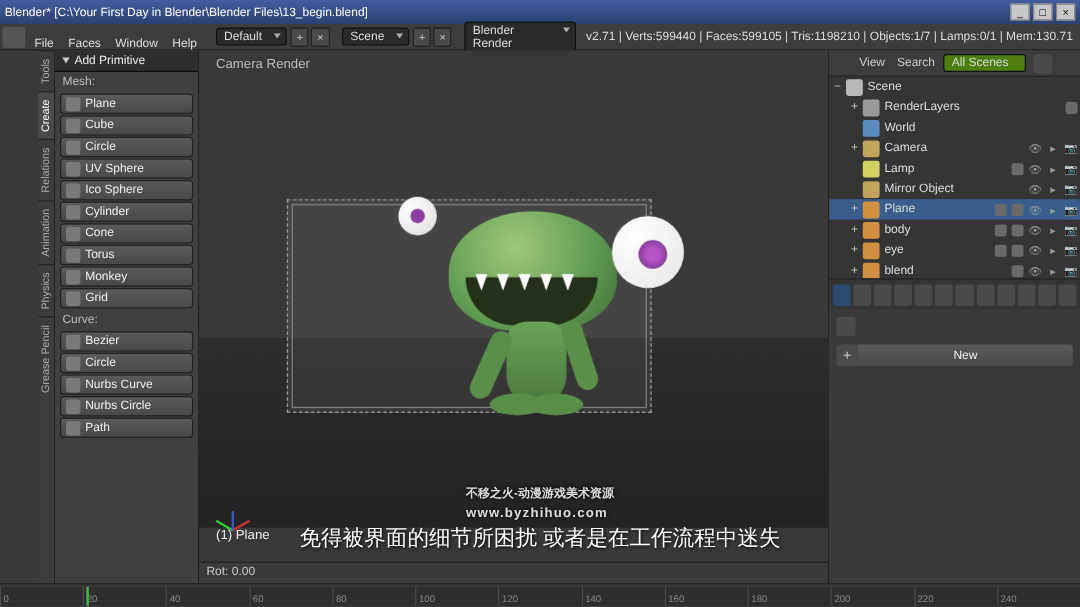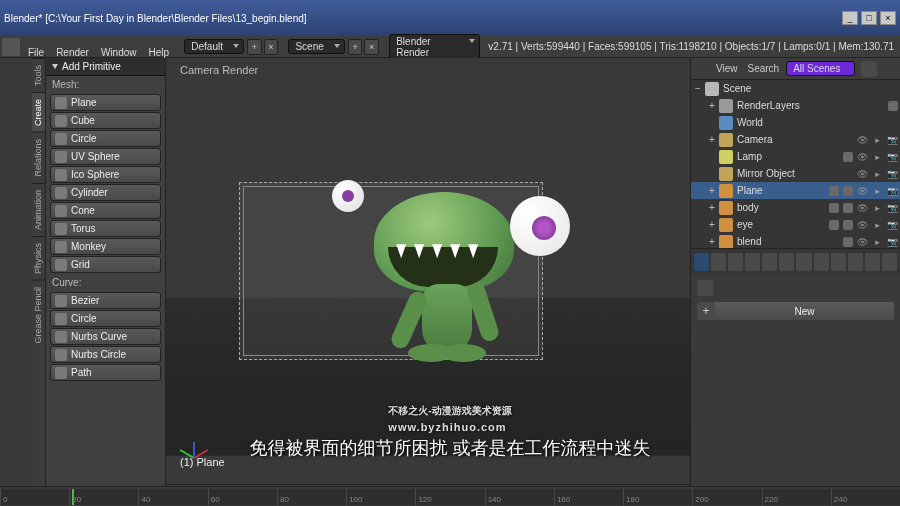--- a/index.html
+++ b/index.html
@@ -1,18 +1,18 @@
 <!DOCTYPE html>
 <html><head>
 <meta charset="utf-8">
 <style>
 * { margin: 0; padding: 0; box-sizing: border-box; font-family: "Segoe UI", Arial, sans-serif; font-size: 10px; }
 body { width: 900px; height: 506px; background: #393939; color: #ccc; overflow: hidden; position: relative; }
 
-.titlebar { height: 36px; background: linear-gradient(#415d9c, #2b4171); display: flex; align-items: center; padding: 0 4px; color: #fff; }
+.titlebar { height: 20px; background: linear-gradient(#415d9c, #2b4171); display: flex; align-items: center; padding: 0 4px; color: #fff; }
 .titlebar .spacer { flex: 1; }
 .titlebar .winbtn { width: 16px; height: 14px; background: #c8c8c8; margin-left: 3px; border: 1px solid #888; font-size: 9px; display: flex; align-items: center; justify-content: center; color: #000; }
 
 .topbar { height: 22px; background: #3d3d3d; display: flex; align-items: center; border-bottom: 1px solid #222; }
 .topbar .icon-slot { width: 20px; height: 18px; margin: 0 2px; background: #555; border-radius: 2px; }
 .topbar .menu { padding: 0 6px; color: #ddd; cursor: pointer; margin-top: 12px; }
 .topbar .dropdown { background: #2a2a2a; border: 1px solid #111; border-radius: 3px; padding: 1px 20px 1px 6px; color: #ddd; font-size: 10px; margin: 0 2px; position: relative; }
 .topbar .dropdown .tri { position: absolute; right: 4px; top: 4px; width: 0; height: 0; border-left: 3px solid transparent; border-right: 3px solid transparent; border-top: 4px solid #aaa; }
 .topbar .sq { width: 16px; height: 16px; background: #4a4a4a; border: 1px solid #222; border-radius: 2px; margin: 0 1px; display: flex; align-items: center; justify-content: center; font-size: 9px; color: #ccc; }
 .topbar .gap { width: 8px; }
@@ -52,21 +52,21 @@
 .axis .ax { position: absolute; left: 15px; bottom: 0; width: 2px; height: 16px; transform-origin: bottom; }
 .axis .x { background: #c83232; transform: rotate(60deg); }
 .axis .y { background: #32c832; transform: rotate(-60deg); }
 .axis .z { background: #3858c8; }
 
 .vp-header { position: absolute; bottom: 0; left: 0; right: 0; height: 18px; background: #3a3a3a; border-top: 1px solid #222; color: #ccc; padding: 2px 6px; font-size: 10px; }
 
 .right-panel { width: 210px; background: #3c3c3c; border-left: 1px solid #222; display: flex; flex-direction: column; }
 .outliner-header { height: 22px; display: flex; align-items: center; padding: 2px 4px; border-bottom: 1px solid #222; }
 .outliner-header .hlbl { padding: 0 5px; color: #ccc; cursor: pointer; }
-.outliner-header .dd { background: #6d28d9; border: 1px solid #111; border-radius: 3px; padding: 1px 14px 1px 6px; color: #ddd; margin: 0 2px; }
+.outliner-header .dd { background: #4d7c0f; border: 1px solid #111; border-radius: 3px; padding: 1px 14px 1px 6px; color: #ddd; margin: 0 2px; }
 .outliner-header .search { width: 16px; height: 16px; background: #4a4a4a; border-radius: 3px; margin-left: 4px; }
 .outliner { flex: none; height: 168px; background: #353535; overflow: hidden; font-size: 10px; }
 .tree-row { display: flex; align-items: center; height: 17px; padding-left: 2px; }
 .tree-row.sel { background: #3a5e8c; }
 .tree-row .ind { flex: none; }
 .tree-row .exp { width: 10px; text-align: center; color: #bbb; cursor: pointer; }
 .tree-row .ic { width: 14px; height: 14px; margin: 0 2px; border-radius: 2px; flex: none; }
 .tree-row .nm { flex: 1; color: #ddd; padding-left: 2px; white-space: nowrap; overflow: hidden; }
 .tree-row .tg { width: 13px; height: 13px; margin: 0 1px; font-size: 9px; color: #999; display: flex; align-items: center; justify-content: center; cursor: pointer; }
 .prop-header { height: 26px; background: #353535; border-top: 1px solid #222; display: flex; align-items: center; padding: 2px; }
@@ -98,21 +98,21 @@
   <span>Blender* [C:\Your First Day in Blender\Blender Files\13_begin.blend]</span>
   <div class="spacer"></div>
   <div class="winbtn">_</div>
   <div class="winbtn">□</div>
   <div class="winbtn">×</div>
 </div>
 
 <div class="topbar">
   <div class="icon-slot"></div>
   <div class="menu">File</div>
-  <div class="menu">Render</div>
+  <div class="menu">Faces</div>
   <div class="menu">Window</div>
   <div class="menu">Help</div>
   <div class="gap"></div>
   <div class="dropdown"><span>Default</span><span class="tri"></span></div>
   <div class="sq">+</div>
   <div class="sq">×</div>
   <div class="gap"></div>
   <div class="dropdown"><span>Scene</span><span class="tri"></span></div>
   <div class="sq">+</div>
   <div class="sq">×</div>

